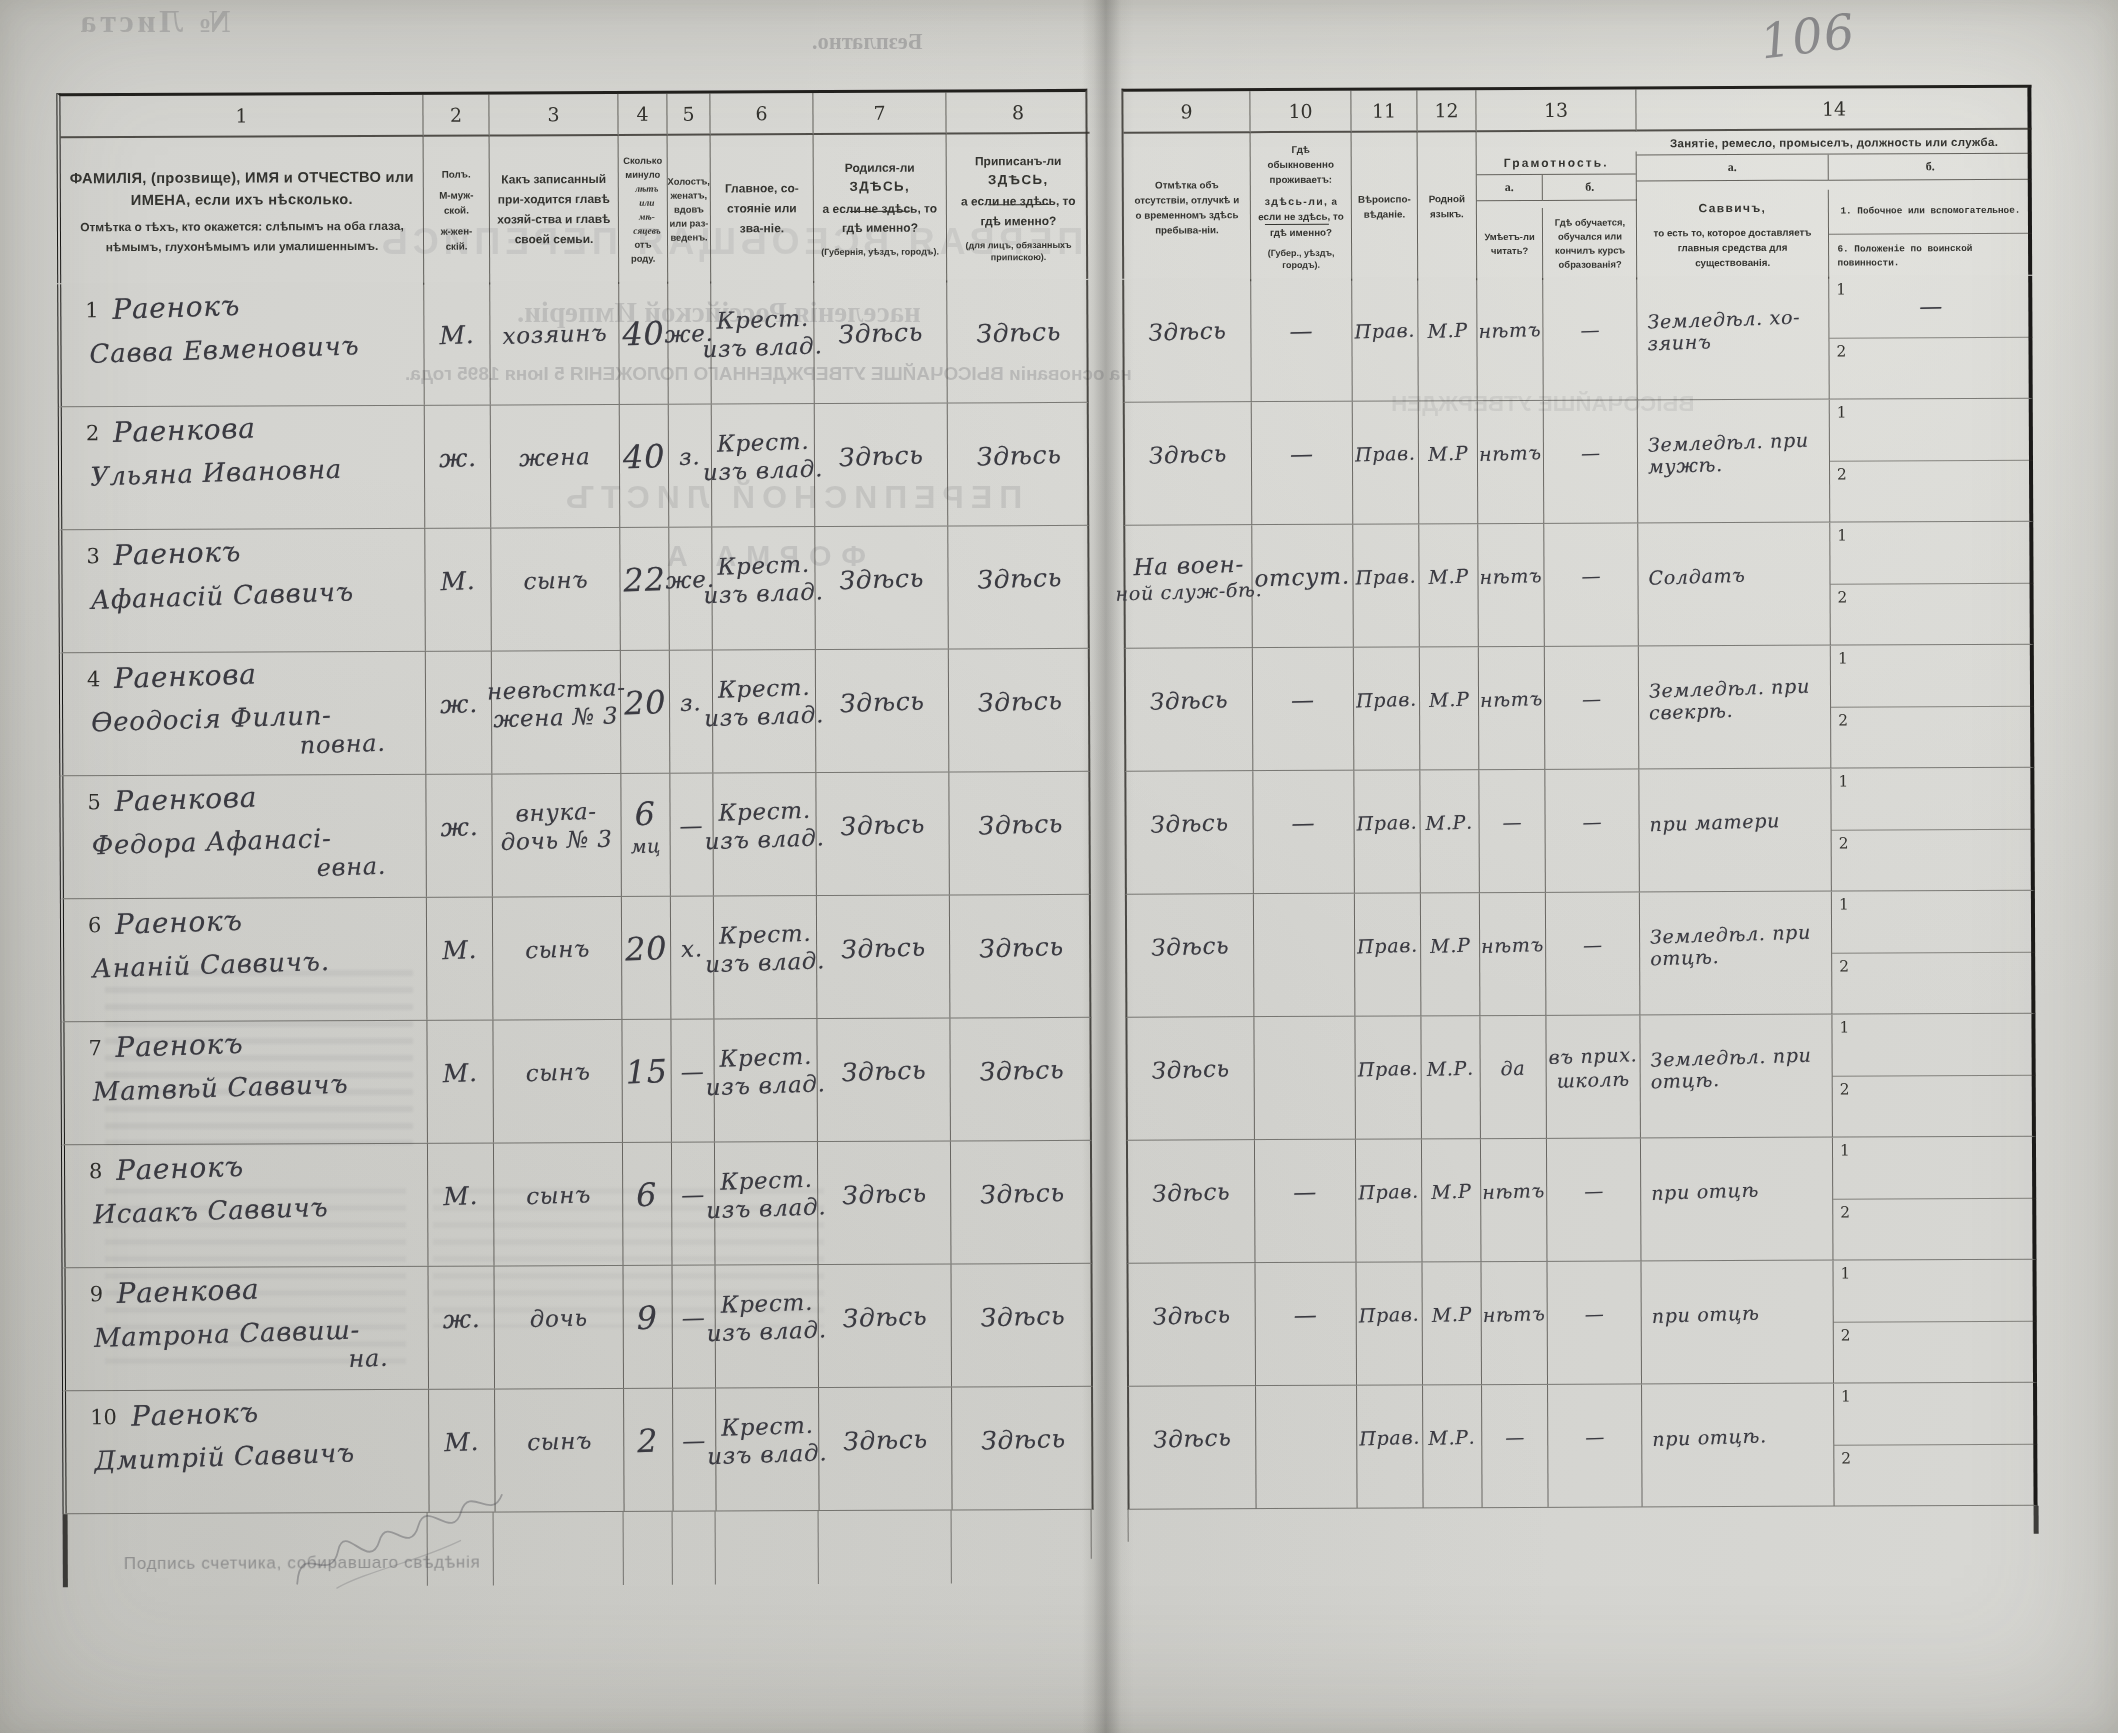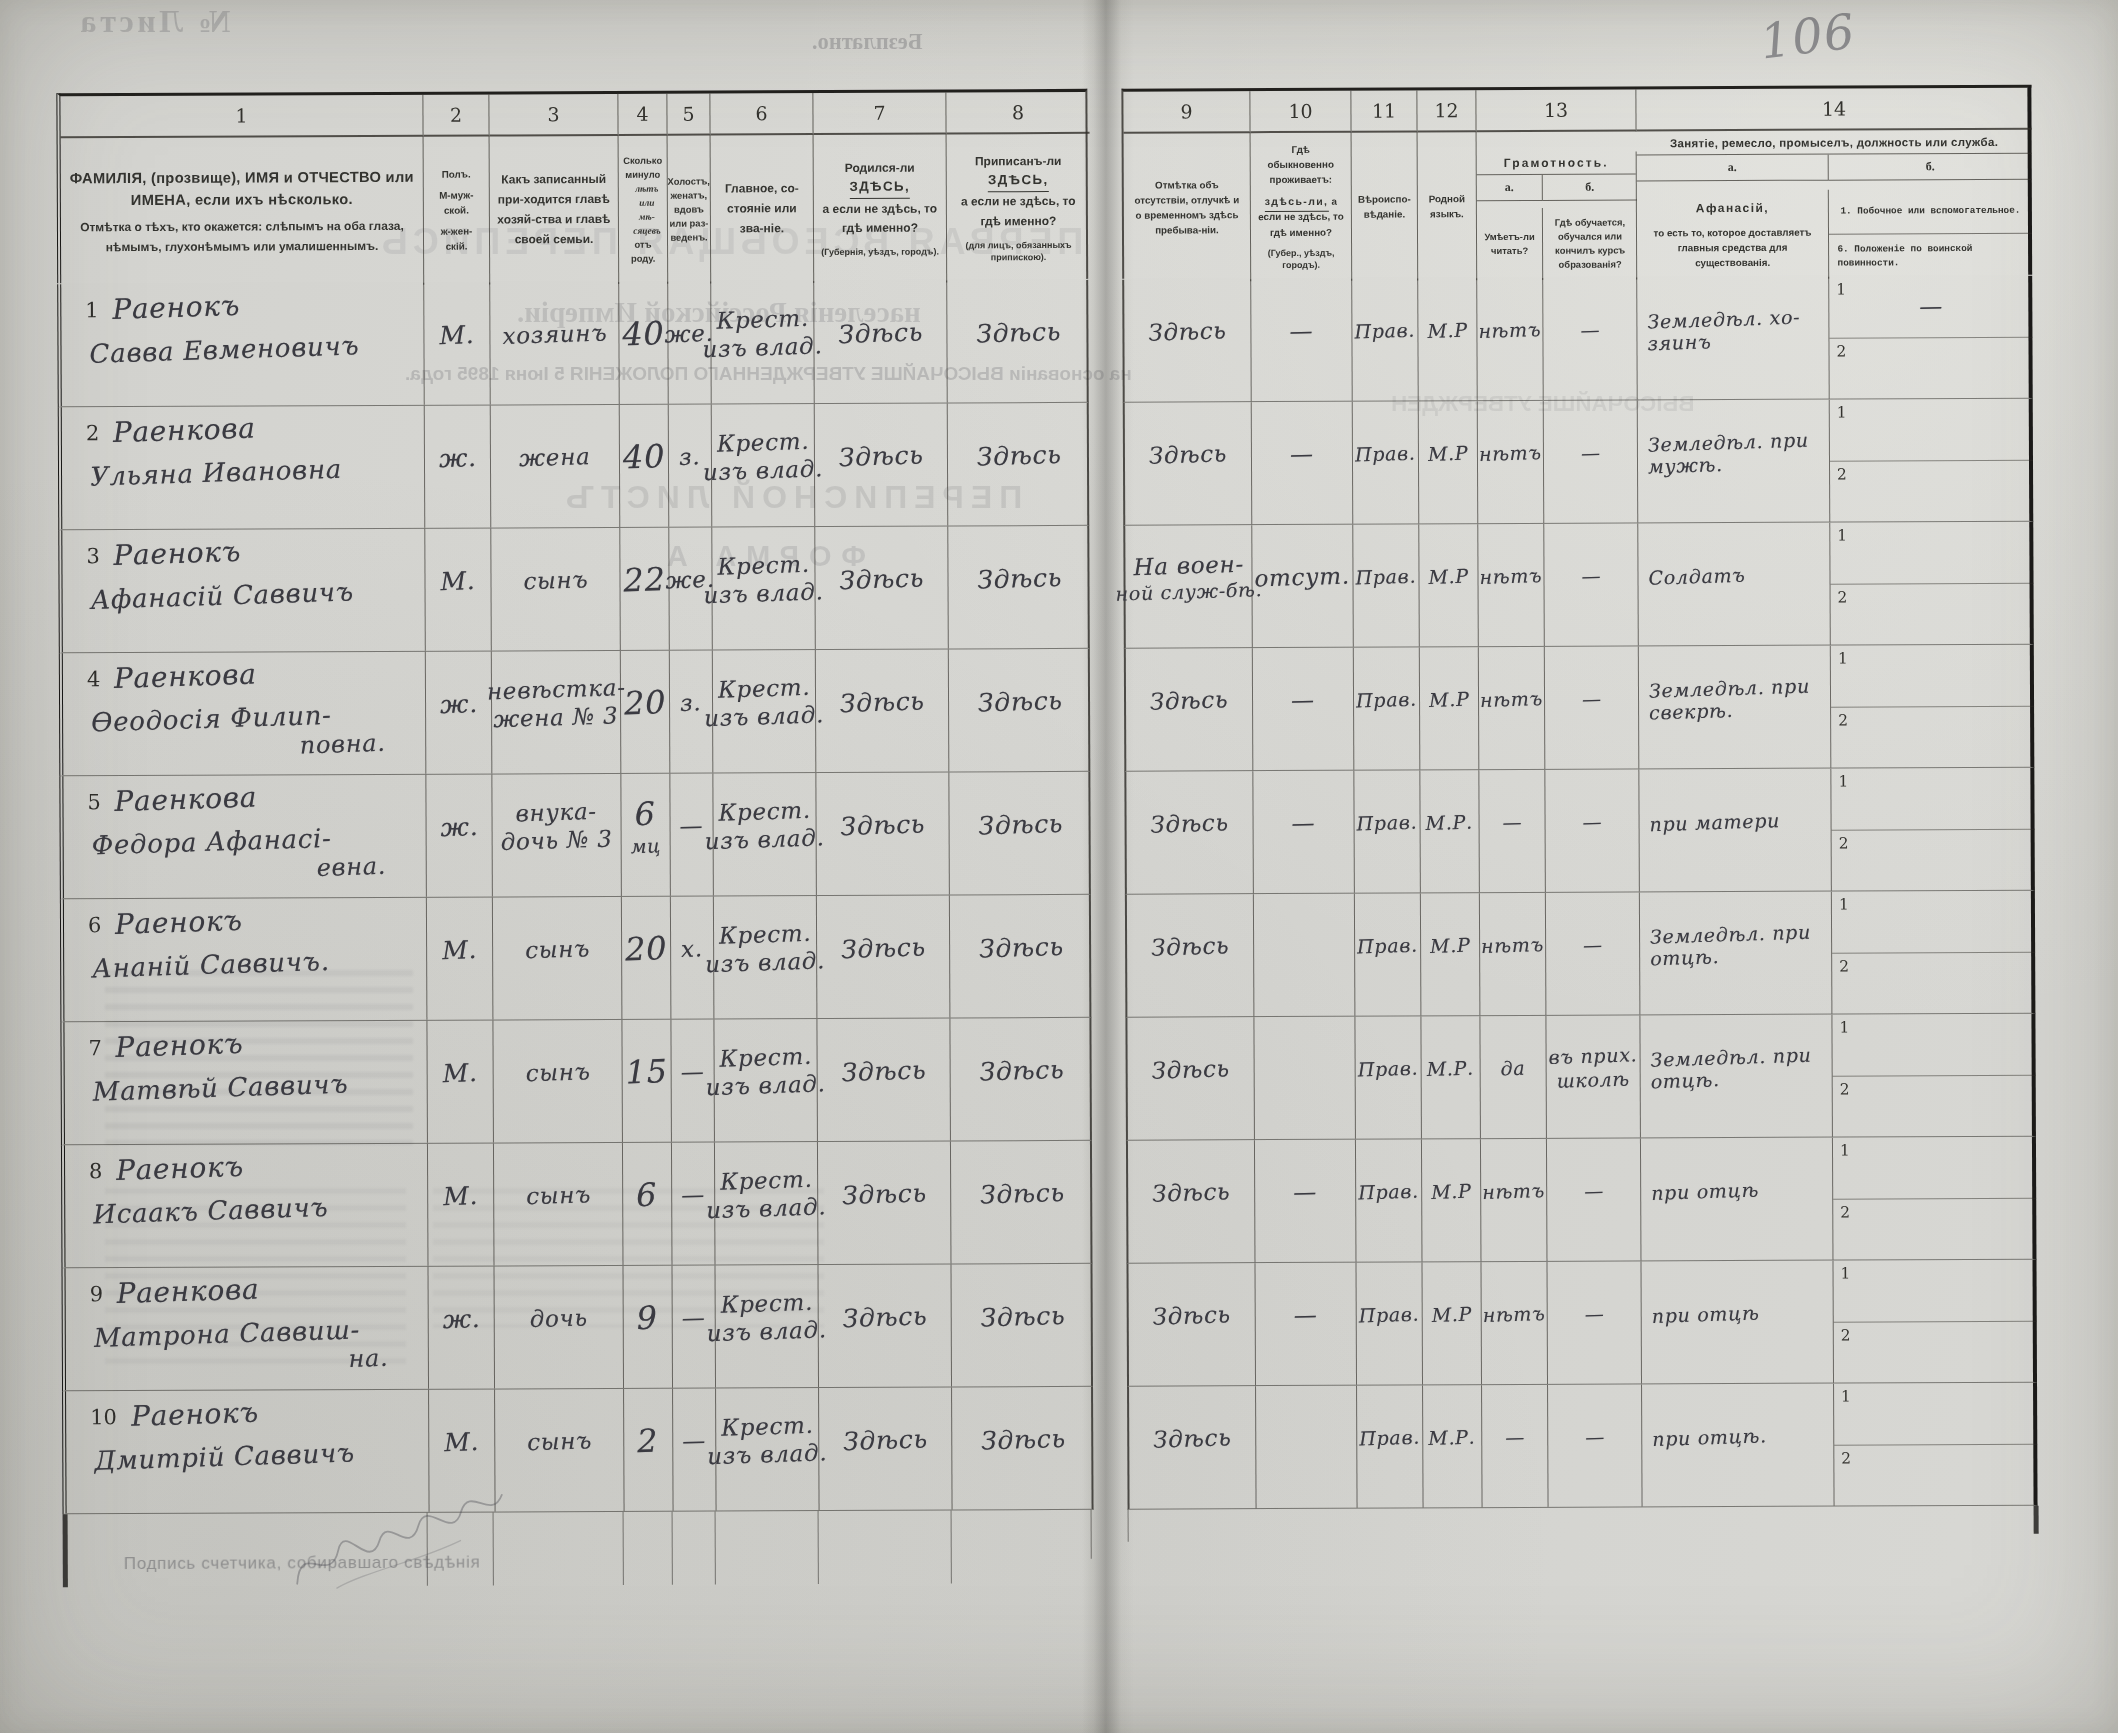--- a/index.html
+++ b/index.html
@@ -36,21 +36,21 @@
     font-size:19px;color:#34332f;border-bottom:2.8px double rgba(48,45,40,.8);border-right:1.4px solid rgba(48,45,40,.7);}
   .hcell{border-right:1.4px solid rgba(48,45,40,.7);padding:9.8px 7px;box-sizing:border-box;
     display:flex;flex-direction:column;align-items:center;justify-content:center;text-align:center;
     font-weight:bold;color:#343430;}
   .last{border-right:none !important;}
   .h-lg{font-size:14.7px;line-height:1.55;letter-spacing:0.3px;}
   .h-md{font-size:12px;line-height:1.65;}
   .h-sm{font-size:9.8px;line-height:1.55;}
   .h-xs{font-size:9.4px;line-height:1.5;}
   .h-note{font-size:9px;line-height:1.4;margin-top:7px;}
-  .here{font-size:13.3px;letter-spacing:1.4px;border-bottom:1.4px solid #343430;padding-bottom:4px;}
+  .here{font-size:13.3px;letter-spacing:1.4px;border-bottom:1.4px solid #343430;padding-bottom:17px;}
   .ital{font-style:italic;font-family:"Liberation Serif",serif;margin-left:8px;}
   .gap8{margin-top:5.6px;}
   
   .cplx{padding:0;align-items:stretch;justify-content:flex-start;}
   .cplx .title{border-bottom:1.4px solid rgba(48,45,40,.7);display:flex;align-items:center;justify-content:center;
     padding:4.2px 2.8px;font-size:12px;letter-spacing:2.1px;}
   .cplx .t14{letter-spacing:0.3px;font-size:11.5px;padding:5.6px 4.2px;}
   .ab{display:grid;flex:1;}
   .ab13{grid-template-columns:66px 94px;}
   .ab14{grid-template-columns:192px 203px;}
@@ -182,21 +182,21 @@
           <div class="txt bdr h-xs">Умѣетъ-ли читать?</div>
           <div class="txt h-xs">Гдѣ обучается, обучался или кончилъ курсъ образованія?</div>
         </div>
       </div>
       <div class="hcell cplx last" style="grid-column:7/9;">
         <div class="title t14">Занятіе, ремесло, промыселъ, должность или служба.</div>
         <div class="ab ab14">
           <div class="lab bdr">а.</div>
           <div class="lab">б.</div>
           <div class="txt bdr">
-            <div class="h-md" style="letter-spacing:1.4px;">Афанасій,</div>
+            <div class="h-md" style="letter-spacing:1.4px;">Саввичъ,</div>
             <div class="h-sm gap8">то есть то, которое доставляетъ главныя средства для существованія.</div>
           </div>
           <div class="txt b14" style="padding:0;">
             <div class="half h-xs">1. Побочное или вспомогательное.</div>
             <div class="half h-xs">6. Положеніе по воинской повинности.</div>
           </div>
         </div>
       </div>
     </div>
 

